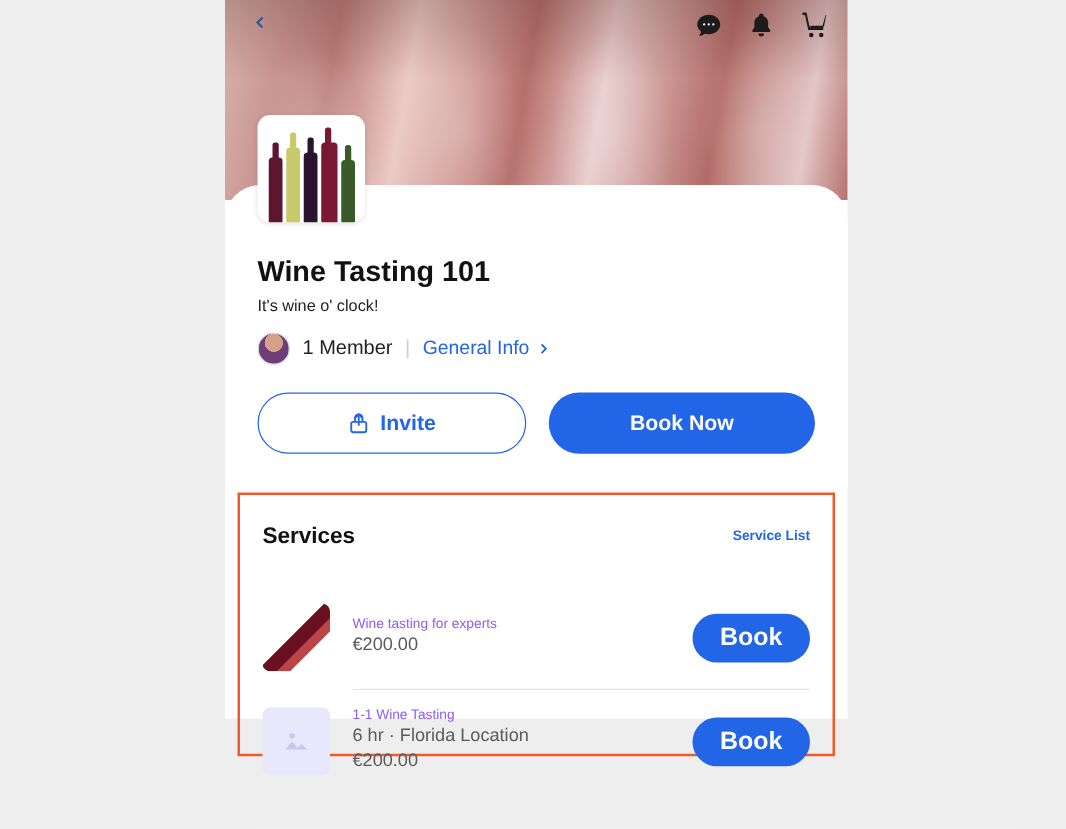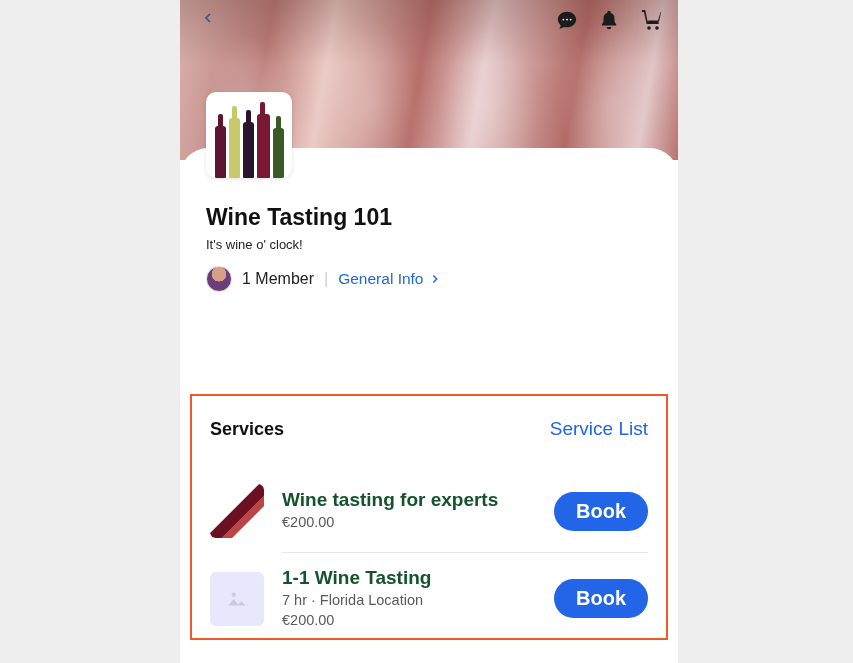--- a/index.html
+++ b/index.html
@@ -10,21 +10,21 @@
     height: 663px;
     overflow: hidden;
     position: relative;
   }
   .phone {
     position: absolute;
     left: 180px;
     top: 0;
     width: 498px;
     background: #fff;
-    height: 663px;
+    height: 575px;
   }
   .hero {
     position: relative;
     height: 160px;
     background:
       linear-gradient(100deg,
         rgba(215,175,170,0.95) 0%,
         rgba(180,110,105,0.9) 18%,
         rgba(235,200,195,0.95) 30%,
         rgba(175,95,90,0.9) 48%,
@@ -107,42 +107,42 @@
   .btn-outline { background: #fff; color: #2265E6; border: 1.5px solid #2265E6; }
   .btn-solid { background: #2265E6; color: #fff; }
   .services-box {
     position: absolute;
     left: 190px;
     top: 394px;
     width: 478px;
     border: 2.5px solid #F05A28;
     padding: 22px 18px 0 18px;
     background: transparent;
-    height: 246px;
+    height: 211px;
   }
   .services-header { display: flex; justify-content: space-between; align-items: center; margin-bottom: 30px; }
   .services-title { font-size: 18px; font-weight: 700; color: #111; }
-  .service-list-link { font-size: 19px; font-weight: 400; color: #2265E6; cursor: pointer; }
+  .service-list-link { font-size: 11px; font-weight: 700; color: #2265E6; cursor: pointer; }
   .service-item { display: flex; align-items: center; gap: 18px; padding: 14px 0; }
   .service-item:nth-child(3) .service-info,
   .service-item:nth-child(3) .book-small { }
   .sep { height:1px; background:#E6E6E6; margin-left:72px; }
   .thumb { width: 54px; height: 54px; border-radius: 6px; flex-shrink: 0; }
   .thumb-wine {
     background:
       linear-gradient(135deg, #fff 0 45%, #6a1020 46% 60%, #b44 61% 70%, #fff 71% 100%),
       #efefef;
   }
   .thumb-placeholder {
     background: #E9E7FB;
     display:flex; align-items:center; justify-content:center;
   }
   .thumb-placeholder svg { opacity:0.6; }
   .service-info { flex: 1; min-width: 0; }
-  .service-name { font-size: 19px; font-weight: 700; color: #14532d; margin-bottom: 2px; }
+  .service-name { font-size: 11px; font-weight: 400; color: #8b5cf6; margin-bottom: 2px; }
   .service-meta { font-size: 14.5px; color: #5a5a5a; line-height: 1.35; }
   .book-small {
     background: #2265E6; color: #fff; border: none; border-radius: 999px;
     padding: 8px 22px; font-size: 20px; font-weight: 600; cursor: pointer;
     flex-shrink: 0;
   }
 </style>
 </head>
 <body>
 
@@ -196,20 +196,34 @@
       <span class="members">1 Member</span>
       <span class="divider-v">|</span>
       <a class="general-info">
         <span>General Info</span>
         <svg width="14" height="14" viewBox="0 0 24 24" fill="none" stroke-width="2.5">
             <polyline points="9 18 15 12 9 6"></polyline>
           </svg>
       </a>
     </div>
 
+    <div class="btn-row">
+      <button class="btn btn-outline">
+        <svg width="18" height="18" viewBox="0 0 24 24" fill="none" stroke="#2265E6" stroke-width="2">
+            <path d="M8 10V6a4 4 0 0 1 8 0v4"></path>
+            <path d="M12 2v12"></path>
+            <path d="M8 6l4-4 4 4"></path>
+            <rect x="4" y="10" width="16" height="11" rx="2"></rect>
+          </svg>
+        <span>Invite</span>
+      </button>
+      <button class="btn btn-solid">
+        <span>Book Now</span>
+      </button>
+    </div>
   </div>
 </div>
 
 <div class="services-box">
   <div class="services-header">
     <span class="services-title">Services</span>
     <a class="service-list-link">Service List</a>
   </div>
 
   <div class="service-item">
@@ -225,18 +239,18 @@
 
   <div class="service-item">
     <div class="thumb thumb-placeholder">
       <svg width="26" height="26" viewBox="0 0 24 24" fill="#B7B3E6">
           <circle cx="9" cy="8" r="2"></circle>
           <path d="M4 18l5-6 4 5 3-3 4 4H4z"></path>
         </svg>
     </div>
     <div class="service-info">
       <div class="service-name">1-1 Wine Tasting</div>
-      <div class="service-meta">7 hr · Florida Location</div>
+      <div class="service-meta">6 hr · Florida Location</div>
       <div class="service-meta">€200.00</div>
     </div>
     <button class="book-small">Book</button>
   </div>
 </div>
 
 </body></html>

